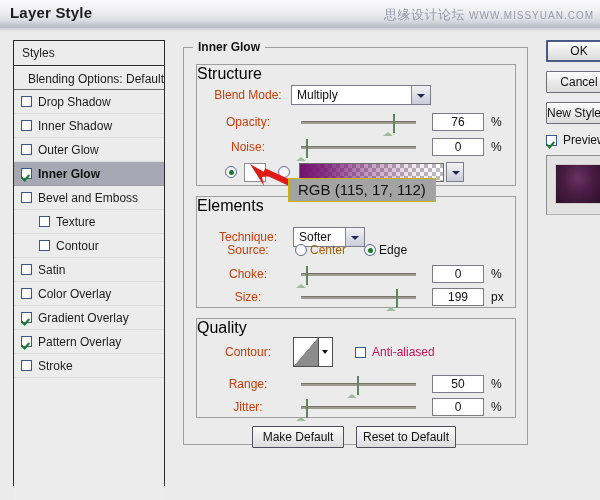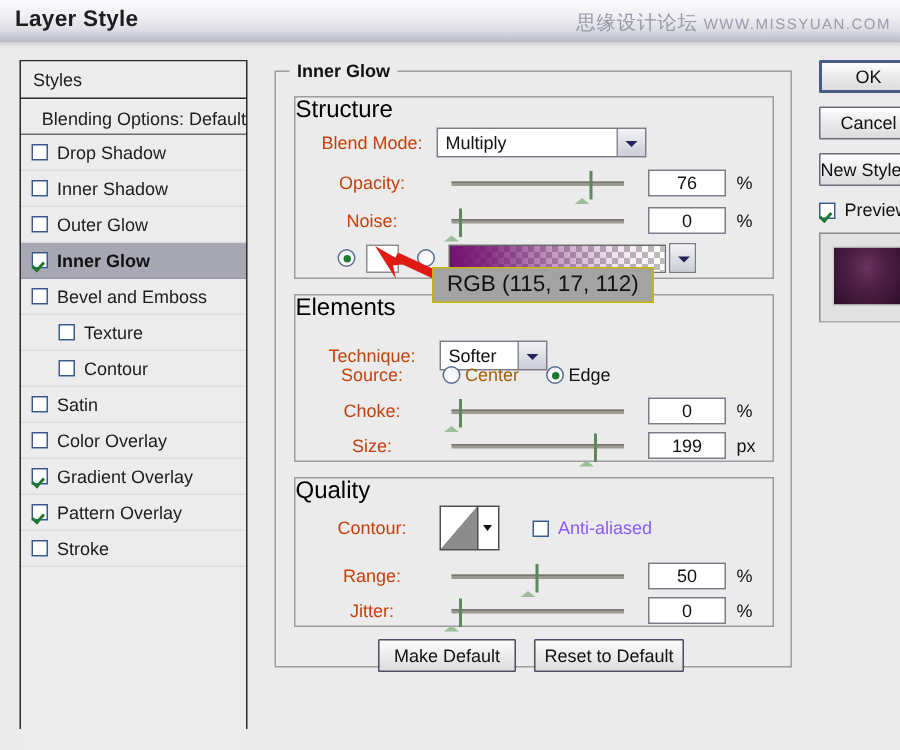--- a/index.html
+++ b/index.html
@@ -501,21 +501,21 @@
     <div class="inner-group" id="grp-quality">
       <div class="legend">Quality</div>
 
       <div class="row" style="left:12px; top:18px;">
         <span class="lbl" style="width:78px;">Contour:</span>
         <span class="contourbox" style="margin-left:6px;">
           <span class="ramp"></span>
           <span class="arrowbtn"></span>
         </span>
         <span class="cbox" style="margin-left:22px;"></span>
-        <span style="font-size:12px;color:#8b5cf6;">Anti-aliased</span>
+        <span style="font-size:12px;color:#be185d;">Anti-aliased</span>
       </div>
 
       <div class="row" style="left:12px; top:56px;">
         <span class="lbl" style="width:78px;">Range:</span>
         <span class="slider" id="sl-range" style="width:115px; margin-left:14px;">
           <span class="track"></span>
           <span class="thumb" style="left: 44%;"><span class="top"></span><span class="body"></span></span>
         </span>
         <span class="numfield" style="margin-left:16px;">50</span>
         <span class="unit">%</span>

